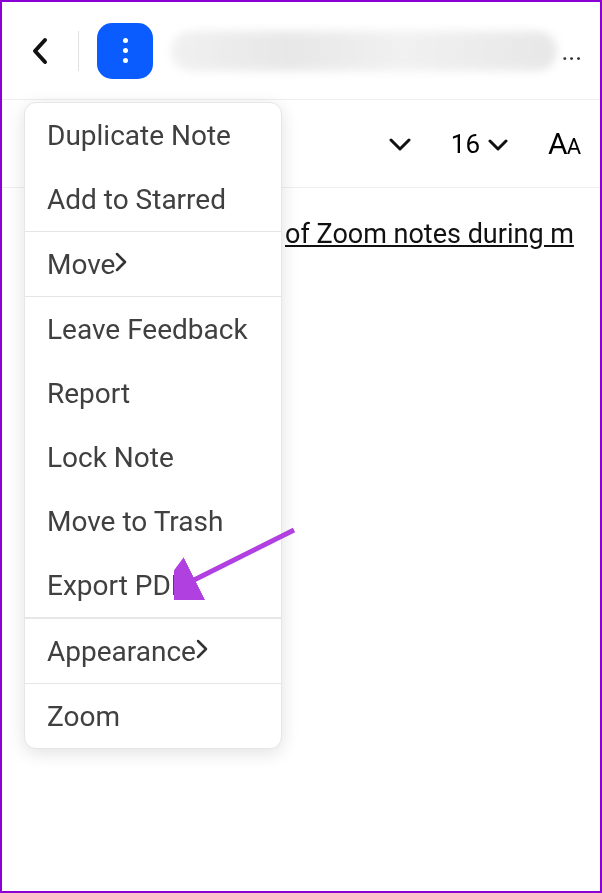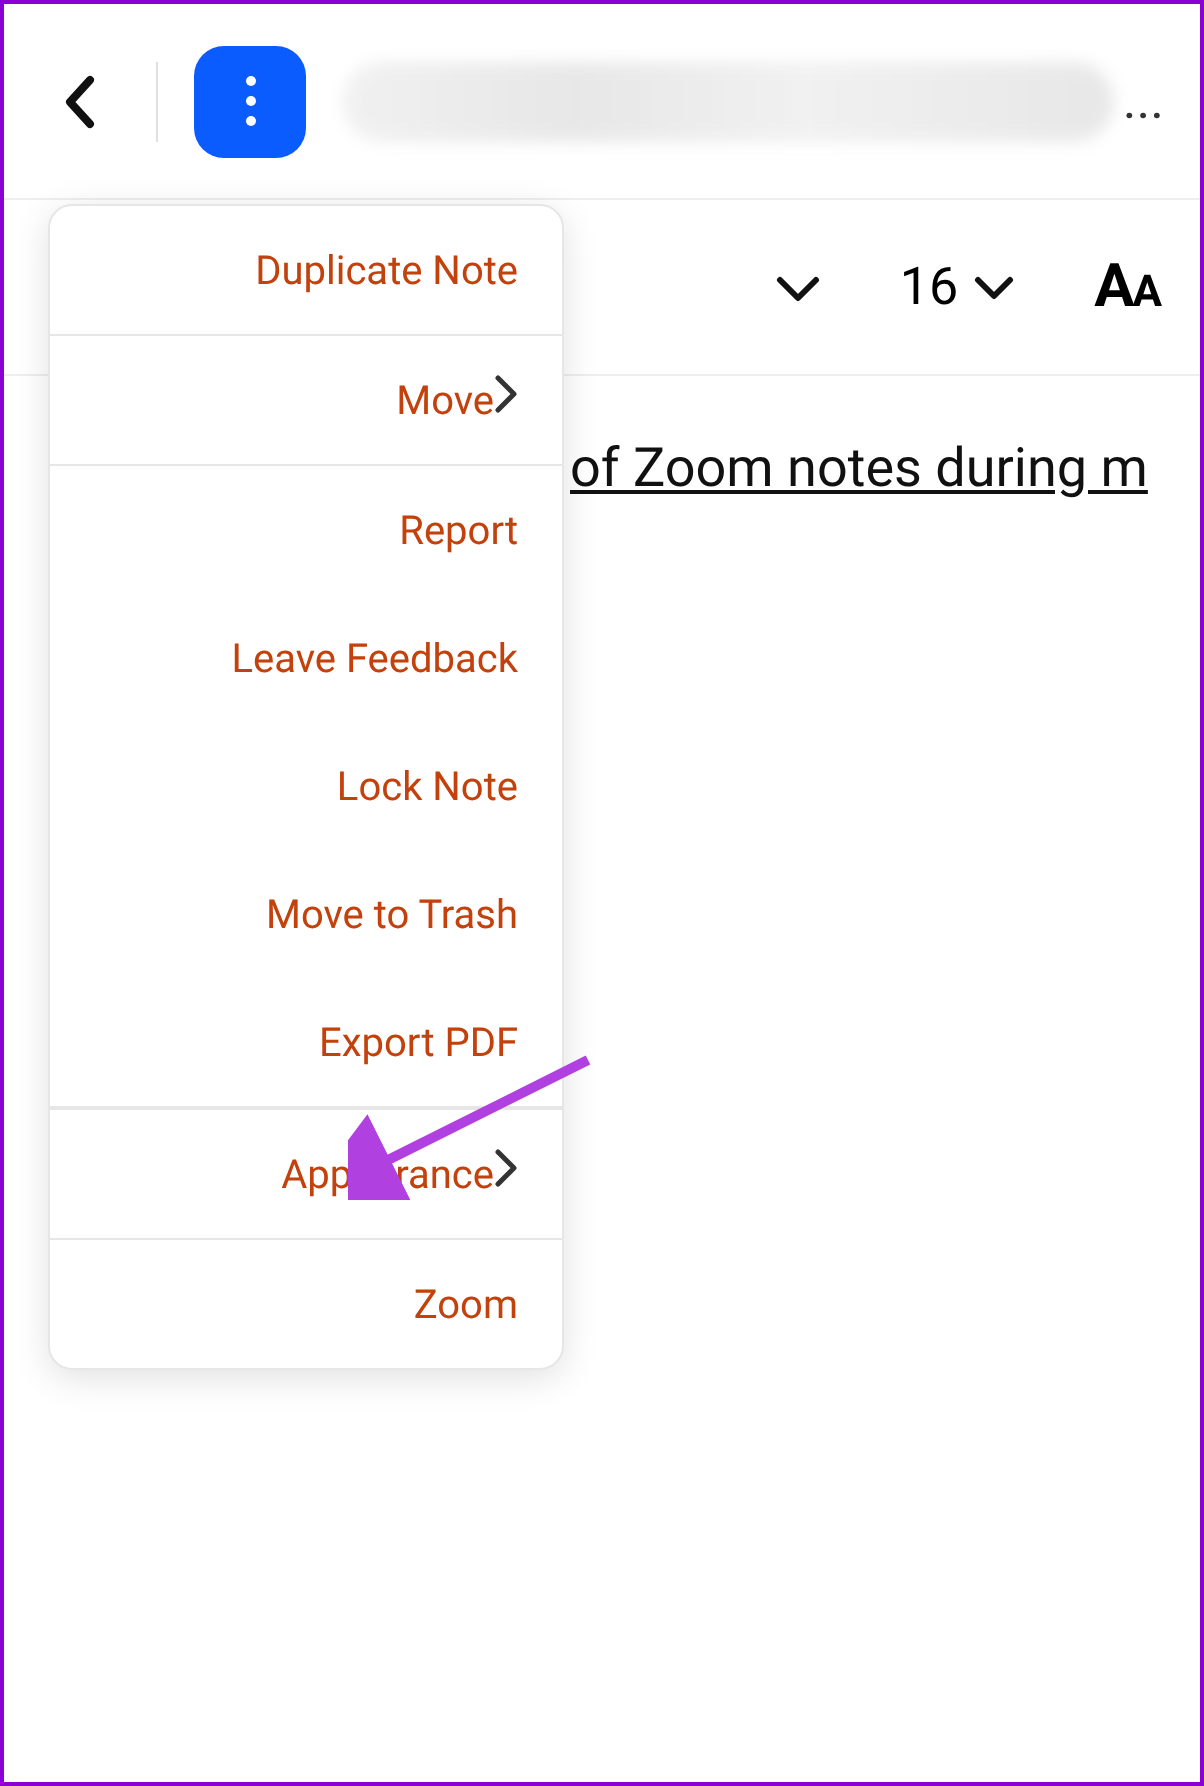--- a/index.html
+++ b/index.html
@@ -86,21 +86,21 @@
       align-items: center;
       gap: 8px;
       font-size: 26px;
       cursor: pointer;
     }
     .font-size-selector .chev {
       font-size: 22px;
     }
     .text-format-btn {
       font-size: 30px;
-      font-weight: 700;
+      font-weight: 400;
       cursor: pointer;
       letter-spacing: -1px;
     }
     .text-format-btn .small-a {
       font-size: 22px;
     }
     .content {
       padding: 30px 8px;
       font-size: 27px;
       color: #111;
@@ -115,24 +115,24 @@
       border: 1px solid #e6e6e6;
       border-radius: 12px;
       box-shadow: 0 4px 18px rgba(0,0,0,0.12);
       z-index: 100;
       overflow: hidden;
     }
     .dropdown-item {
       height: 64px;
       display: flex;
       align-items: center;
-      justify-content: flex-end;
+      justify-content: flex-start;
       padding: 0 22px;
-      font-size: 20px;
-      color: #c2410c;
+      font-size: 28px;
+      color: #404040;
       cursor: pointer;
     }
     .dropdown-divider {
       height: 1px;
       background: #e6e6e6;
       width: 100%;
     }
     .submenu-chevron {
       font-size: 22px;
       color: #555;
@@ -188,35 +188,38 @@
 </div>
 
 <div class="content">
   <span style="padding-left:275px;text-decoration:underline;">of Zoom notes during m</span>
 </div>
 
 <div class="dropdown">
   <div class="dropdown-item">
     <span>Duplicate Note</span>
   </div>
+  <div class="dropdown-item">
+    <span>Add to Starred</span>
+  </div>
   <div class="dropdown-divider"></div>
   <div class="dropdown-item">
     <span>Move</span>
     <span class="submenu-chevron">
       <svg width="12" height="20" viewBox="0 0 12 20">
           <path d="M 2 2 L 10 10 L 2 18" stroke="#333" stroke-width="2.5" fill="none" stroke-linecap="round" stroke-linejoin="round"></path>
         </svg>
     </span>
   </div>
   <div class="dropdown-divider"></div>
   <div class="dropdown-item">
+    <span>Leave Feedback</span>
+  </div>
+  <div class="dropdown-item">
     <span>Report</span>
-  </div>
-  <div class="dropdown-item">
-    <span>Leave Feedback</span>
   </div>
   <div class="dropdown-item">
     <span>Lock Note</span>
   </div>
   <div class="dropdown-item">
     <span>Move to Trash</span>
   </div>
   <div class="dropdown-item">
     <span>Export PDF</span>
   </div>

